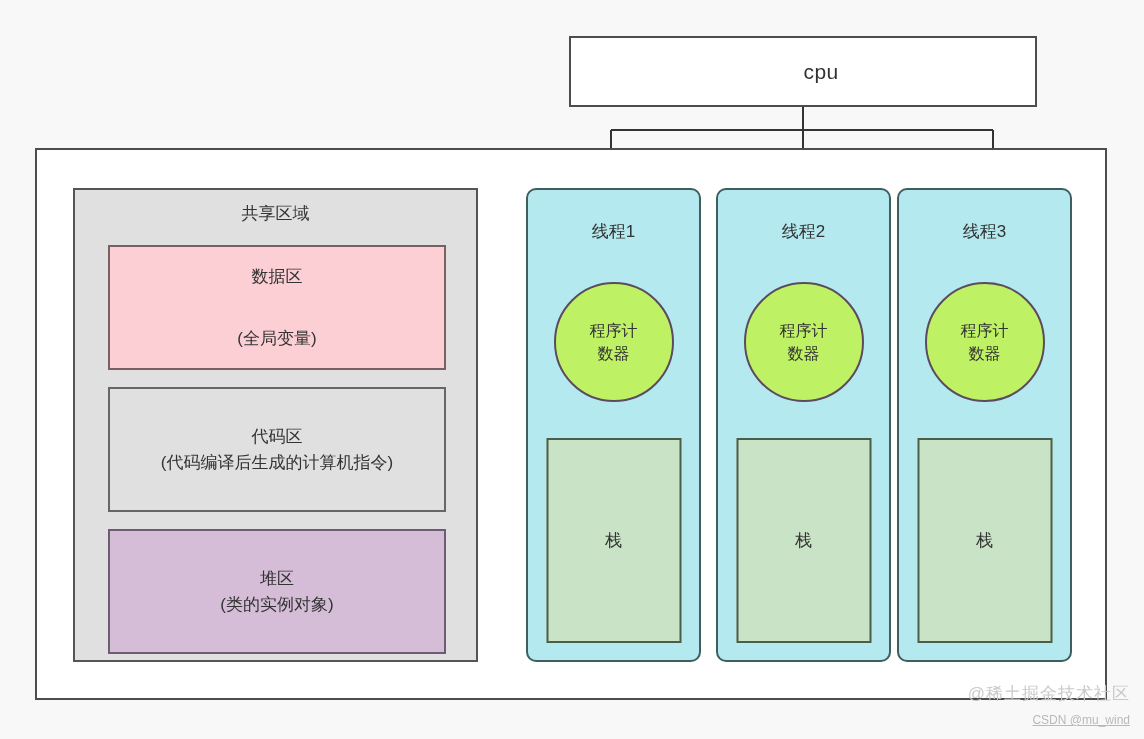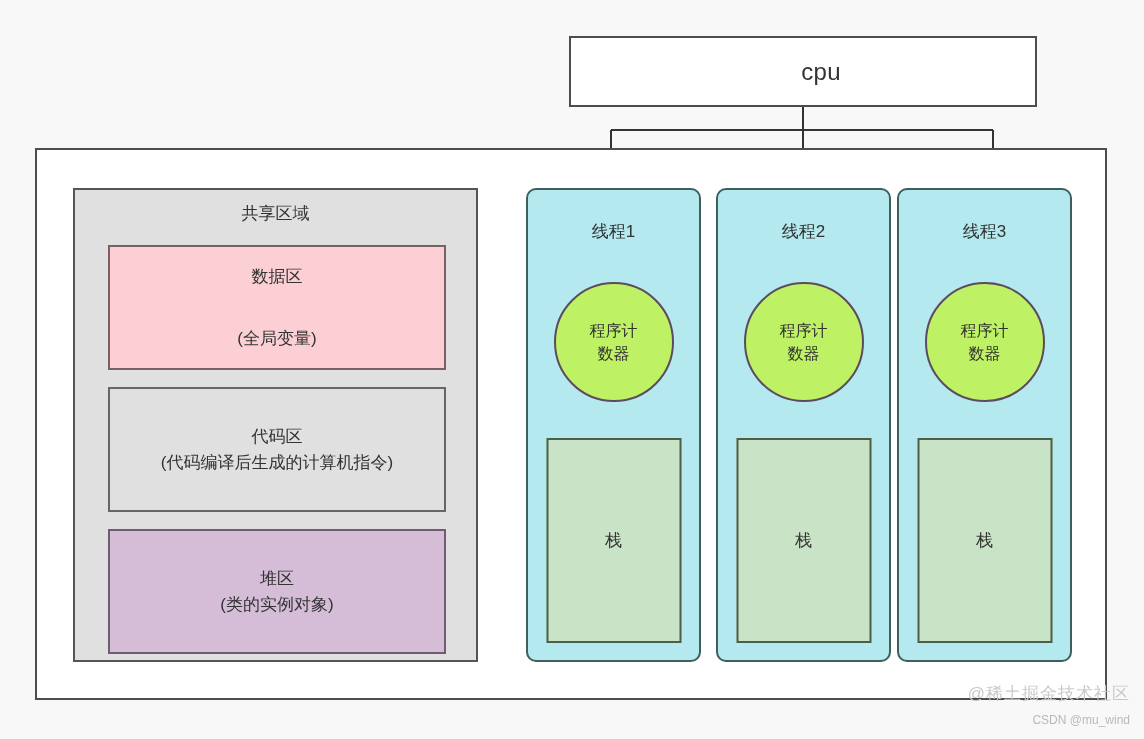--- a/index.html
+++ b/index.html
@@ -32,21 +32,21 @@
     width: 468px;
     height: 71px;
     background: #ffffff;
     border: 2px solid #4d4d4d;
     box-sizing: border-box;
     display: flex;
     align-items: center;
     justify-content: center;
   }
   .cpu-label {
-    font-size: 24px;
+    font-size: 21px;
     color: #333333;
     letter-spacing: .3px;
     margin-left: 36px;
   }
 
   
   .connectors {
     position: absolute;
     left: 0;
     top: 0;
@@ -202,20 +202,21 @@
     user-select: none;
   }
   .watermark-sub {
     position: absolute;
     right: 14px;
     bottom: 12px;
     text-align: right;
     color: #b9b9bd;
     font-size: 12px;
     user-select: none;
+    text-decoration: underline;
   }
 </style>
 </head>
 <body>
 
 <div class="stage">
 
   <div class="cpu-box">
     <span class="cpu-label">cpu</span>
   </div>

